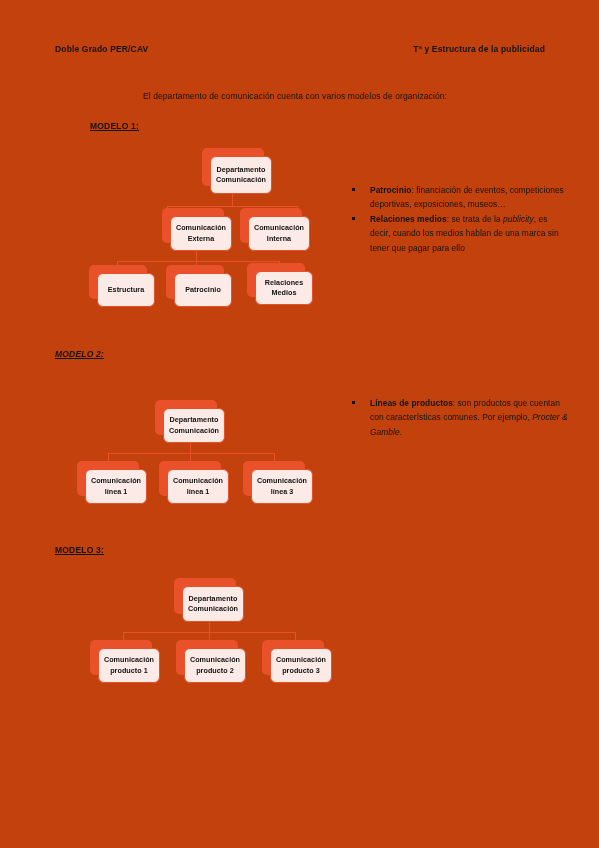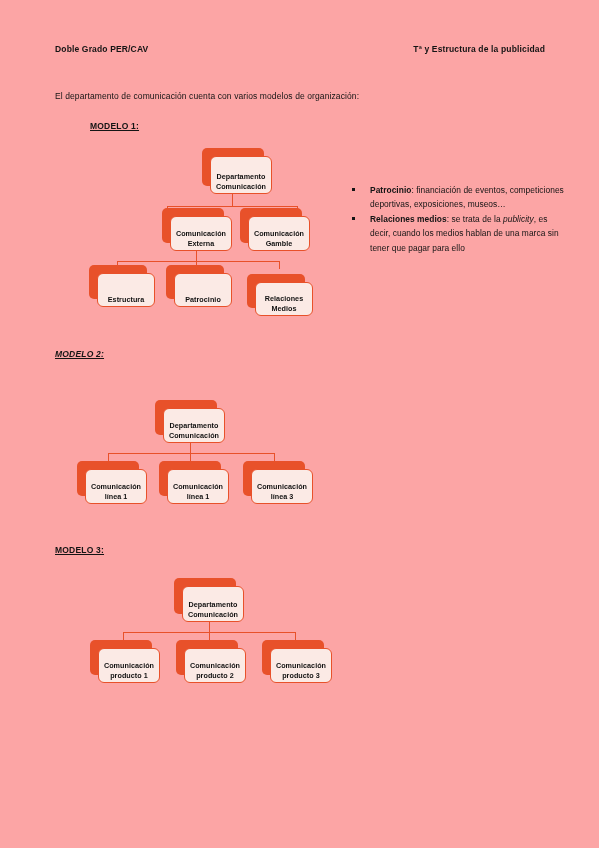--- a/index.html
+++ b/index.html
@@ -13,21 +13,21 @@
     position: relative;
     font-family: "Liberation Sans", sans-serif;
     color: #1a1a1a;
     overflow: hidden;
   }
 
   
   .page {
     position: absolute;
     inset: 0;
-    background: #fca5a5;
+    background: #c2410c;
   }
 
   .header {
     position: absolute;
     left: 55px;
     top: 44px;
     width: 490px;
     display: flex;
     justify-content: space-between;
     align-items: baseline;
@@ -38,20 +38,21 @@
   }
 
   .intro {
     position: absolute;
     left: 55px;
     top: 91px;
     width: 480px;
     font-size: 8.5px;
     letter-spacing: .1px;
     color: #141414;
+    text-align: center;
   }
 
   .model-label {
     position: absolute;
     left: 55px;
     font-size: 8.5px;
     font-weight: bold;
     text-decoration: underline;
     letter-spacing: .2px;
     color: #141414;
@@ -82,21 +83,21 @@
     position: absolute;
     left: 8px;
     top: 8px;
     width: 100%;
     height: 100%;
     background: #FBEAE5;
     border: 1.2px solid #E8512A;
     border-radius: 6px;
     box-sizing: border-box;
     display: flex;
-    align-items: flex-end;
+    align-items: center;
     justify-content: center;
     text-align: center;
     font-size: 7.2px;
     font-weight: bold;
     line-height: 1.42;
     color: #111111;
     padding: 1px 3px;
     letter-spacing: .05px;
   }
 
@@ -182,40 +183,40 @@
           <span>Externa</span>
         </span>
       </div>
     </div>
 
     <div class="node" style="left:240px; top:208px; width:62px; height:35px;">
       <div class="plate"></div>
       <div class="card">
         <span>
           <span>Comunicación</span><br>
-          <span>Gamble</span>
+          <span>Interna</span>
         </span>
       </div>
     </div>
 
     <div class="node" style="left:89px; top:265px; width:58px; height:34px;">
       <div class="plate"></div>
       <div class="card">
         <span>Estructura</span>
       </div>
     </div>
 
     <div class="node" style="left:166px; top:265px; width:58px; height:34px;">
       <div class="plate"></div>
       <div class="card">
         <span>Patrocinio</span>
       </div>
     </div>
 
-    <div class="node" style="left:247px; top:274px; width:58px; height:34px;">
+    <div class="node" style="left:247px; top:263px; width:58px; height:34px;">
       <div class="plate"></div>
       <div class="card">
         <span>
           <span>Relaciones</span><br>
           <span>Medios</span>
         </span>
       </div>
     </div>
   </div>
 
@@ -274,20 +275,26 @@
       <div class="plate"></div>
       <div class="card">
         <span>
           <span>Comunicación</span><br>
           <span>línea 3</span>
         </span>
       </div>
     </div>
   </div>
 
+  <div class="bullets b2">
+    <div class="bullet">
+      <span class="dot"></span>
+      <b>Líneas de productos</b><span>: son productos que cuentan con características comunes. Por ejemplo, </span><i>Procter &amp; Gamble</i><span>.</span>
+    </div>
+  </div>
 
   <div class="model-label m3">MODELO 3:</div>
 
   <div class="chart" style="left:0; top:0; width:599px; height:848px;">
 
     <div class="conn v" style="left:209px; top:620px; height:12px;"></div>
     <div class="conn h" style="left:123px; top:632px; width:172px;"></div>
     <div class="conn v" style="left:123px; top:632px; height:10px;"></div>
     <div class="conn v" style="left:209px; top:632px; height:10px;"></div>
     <div class="conn v" style="left:295px; top:632px; height:10px;"></div>

